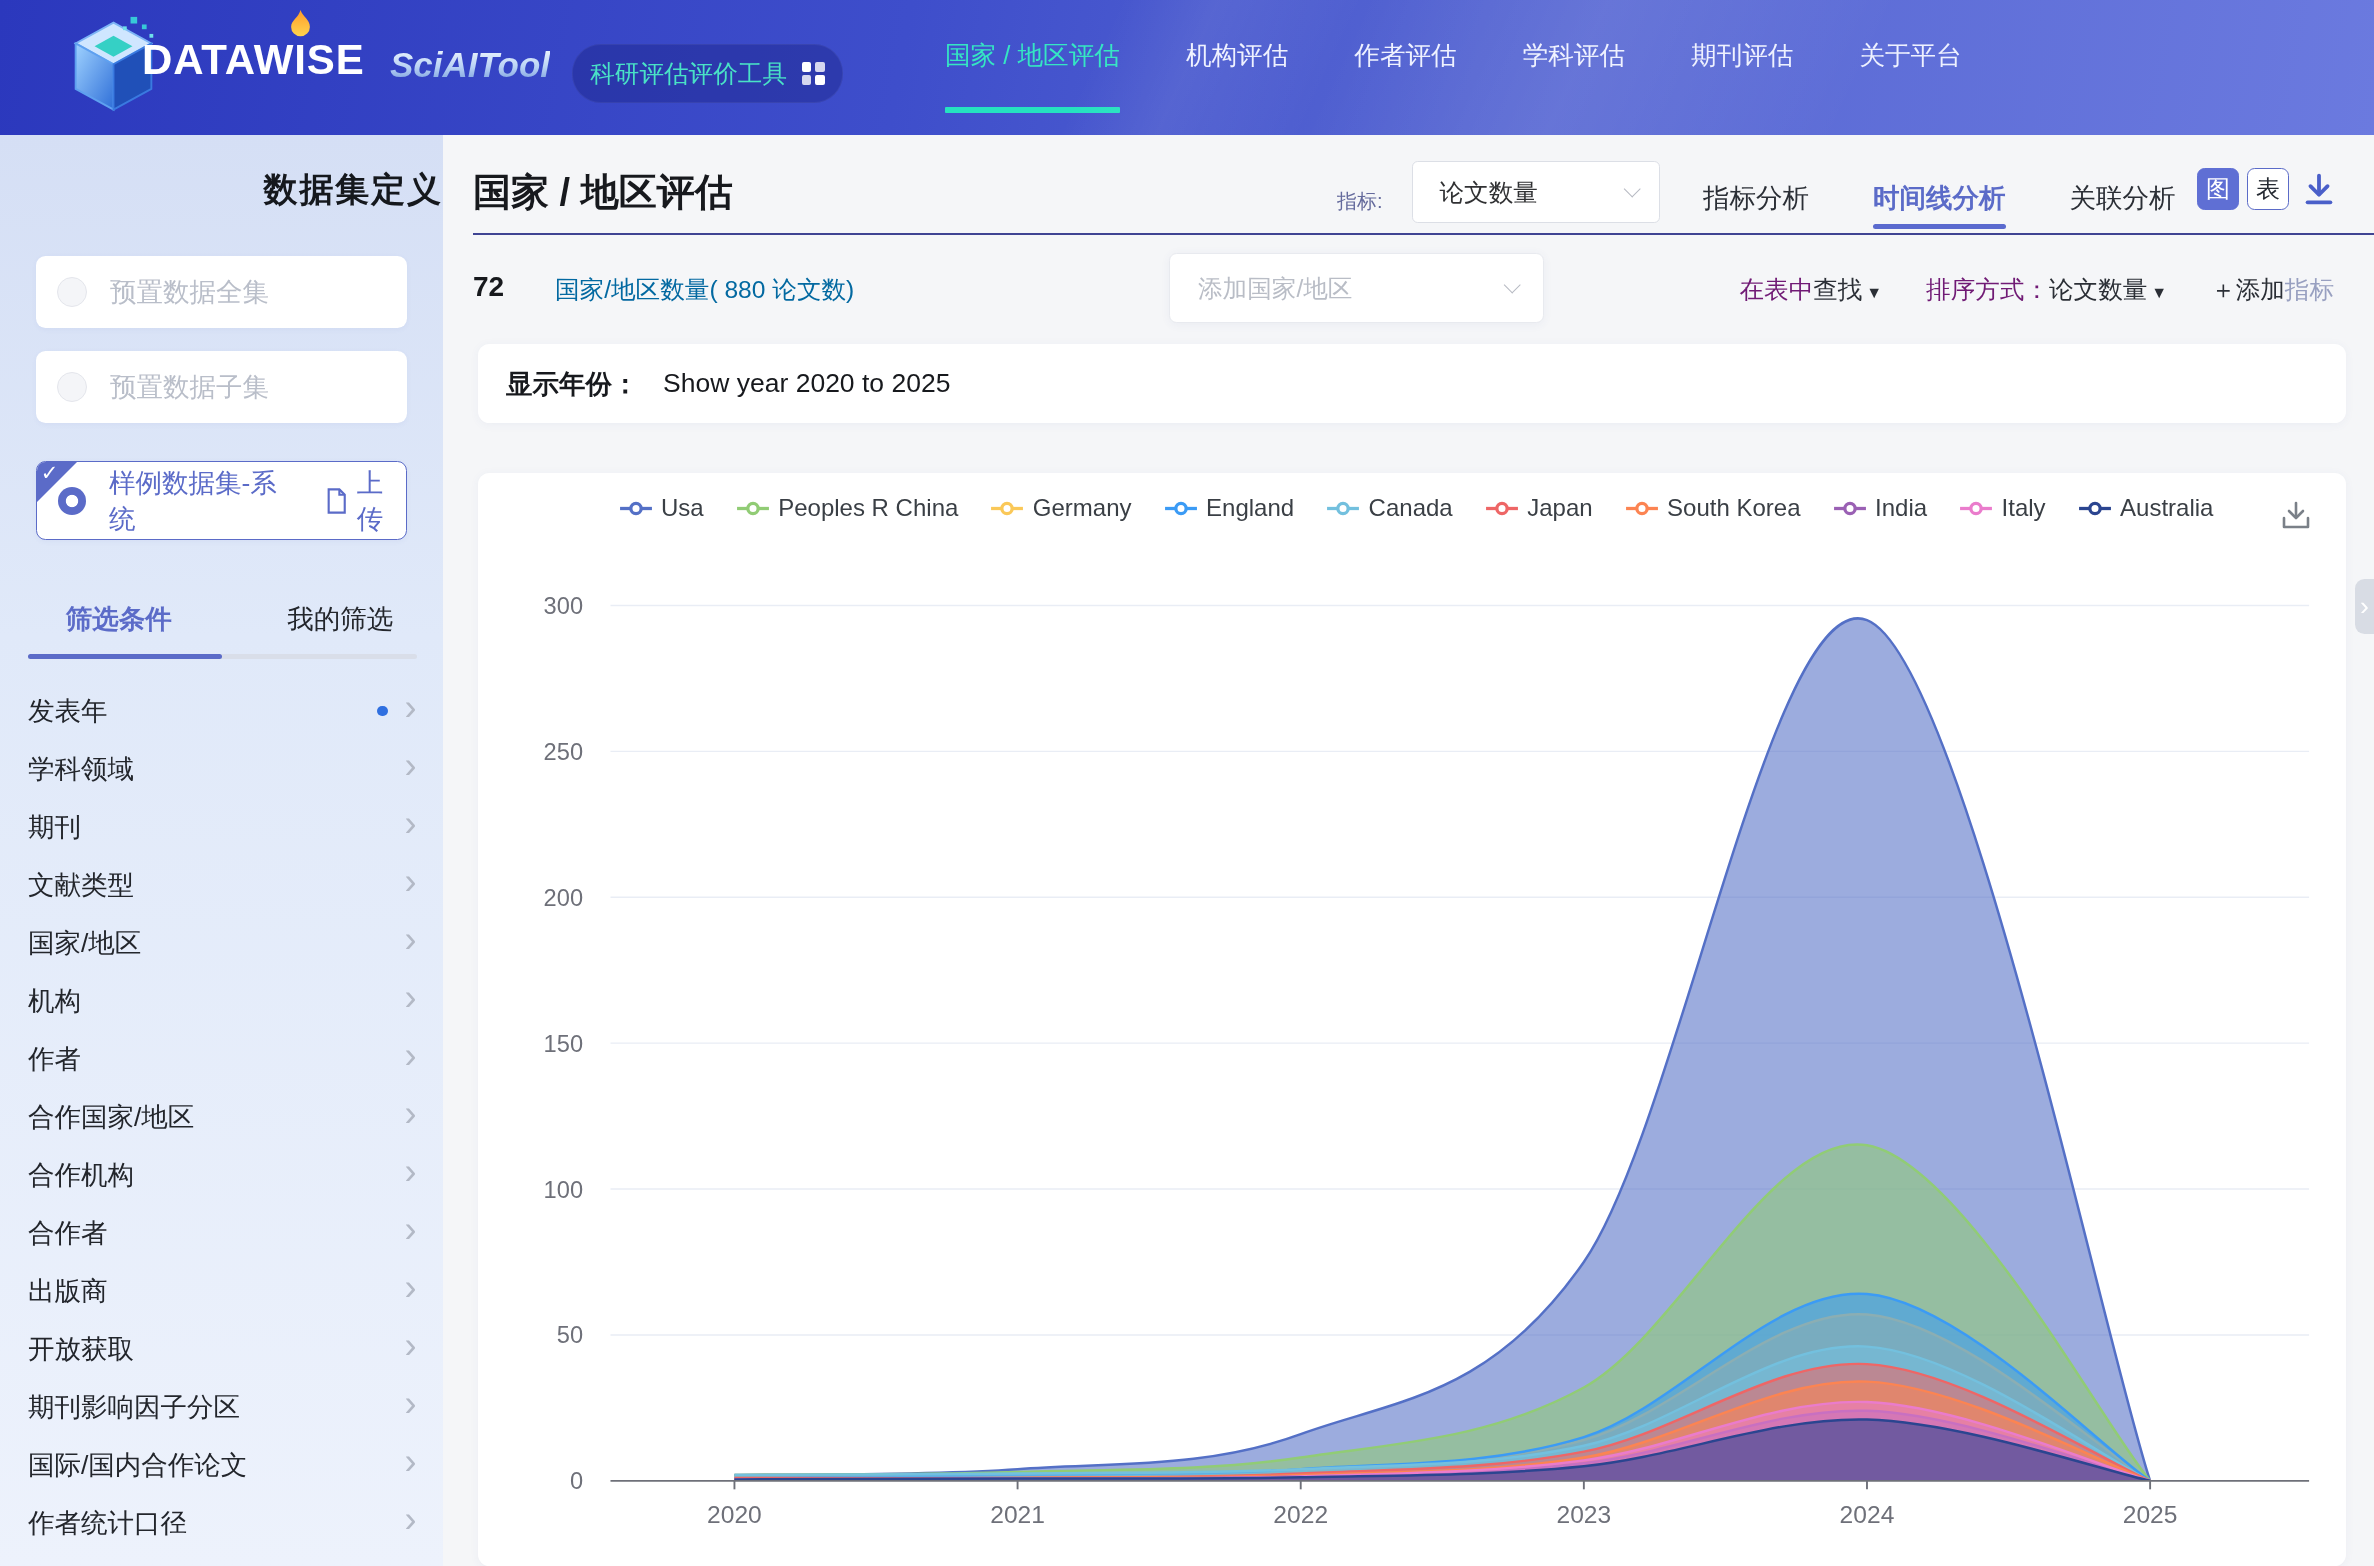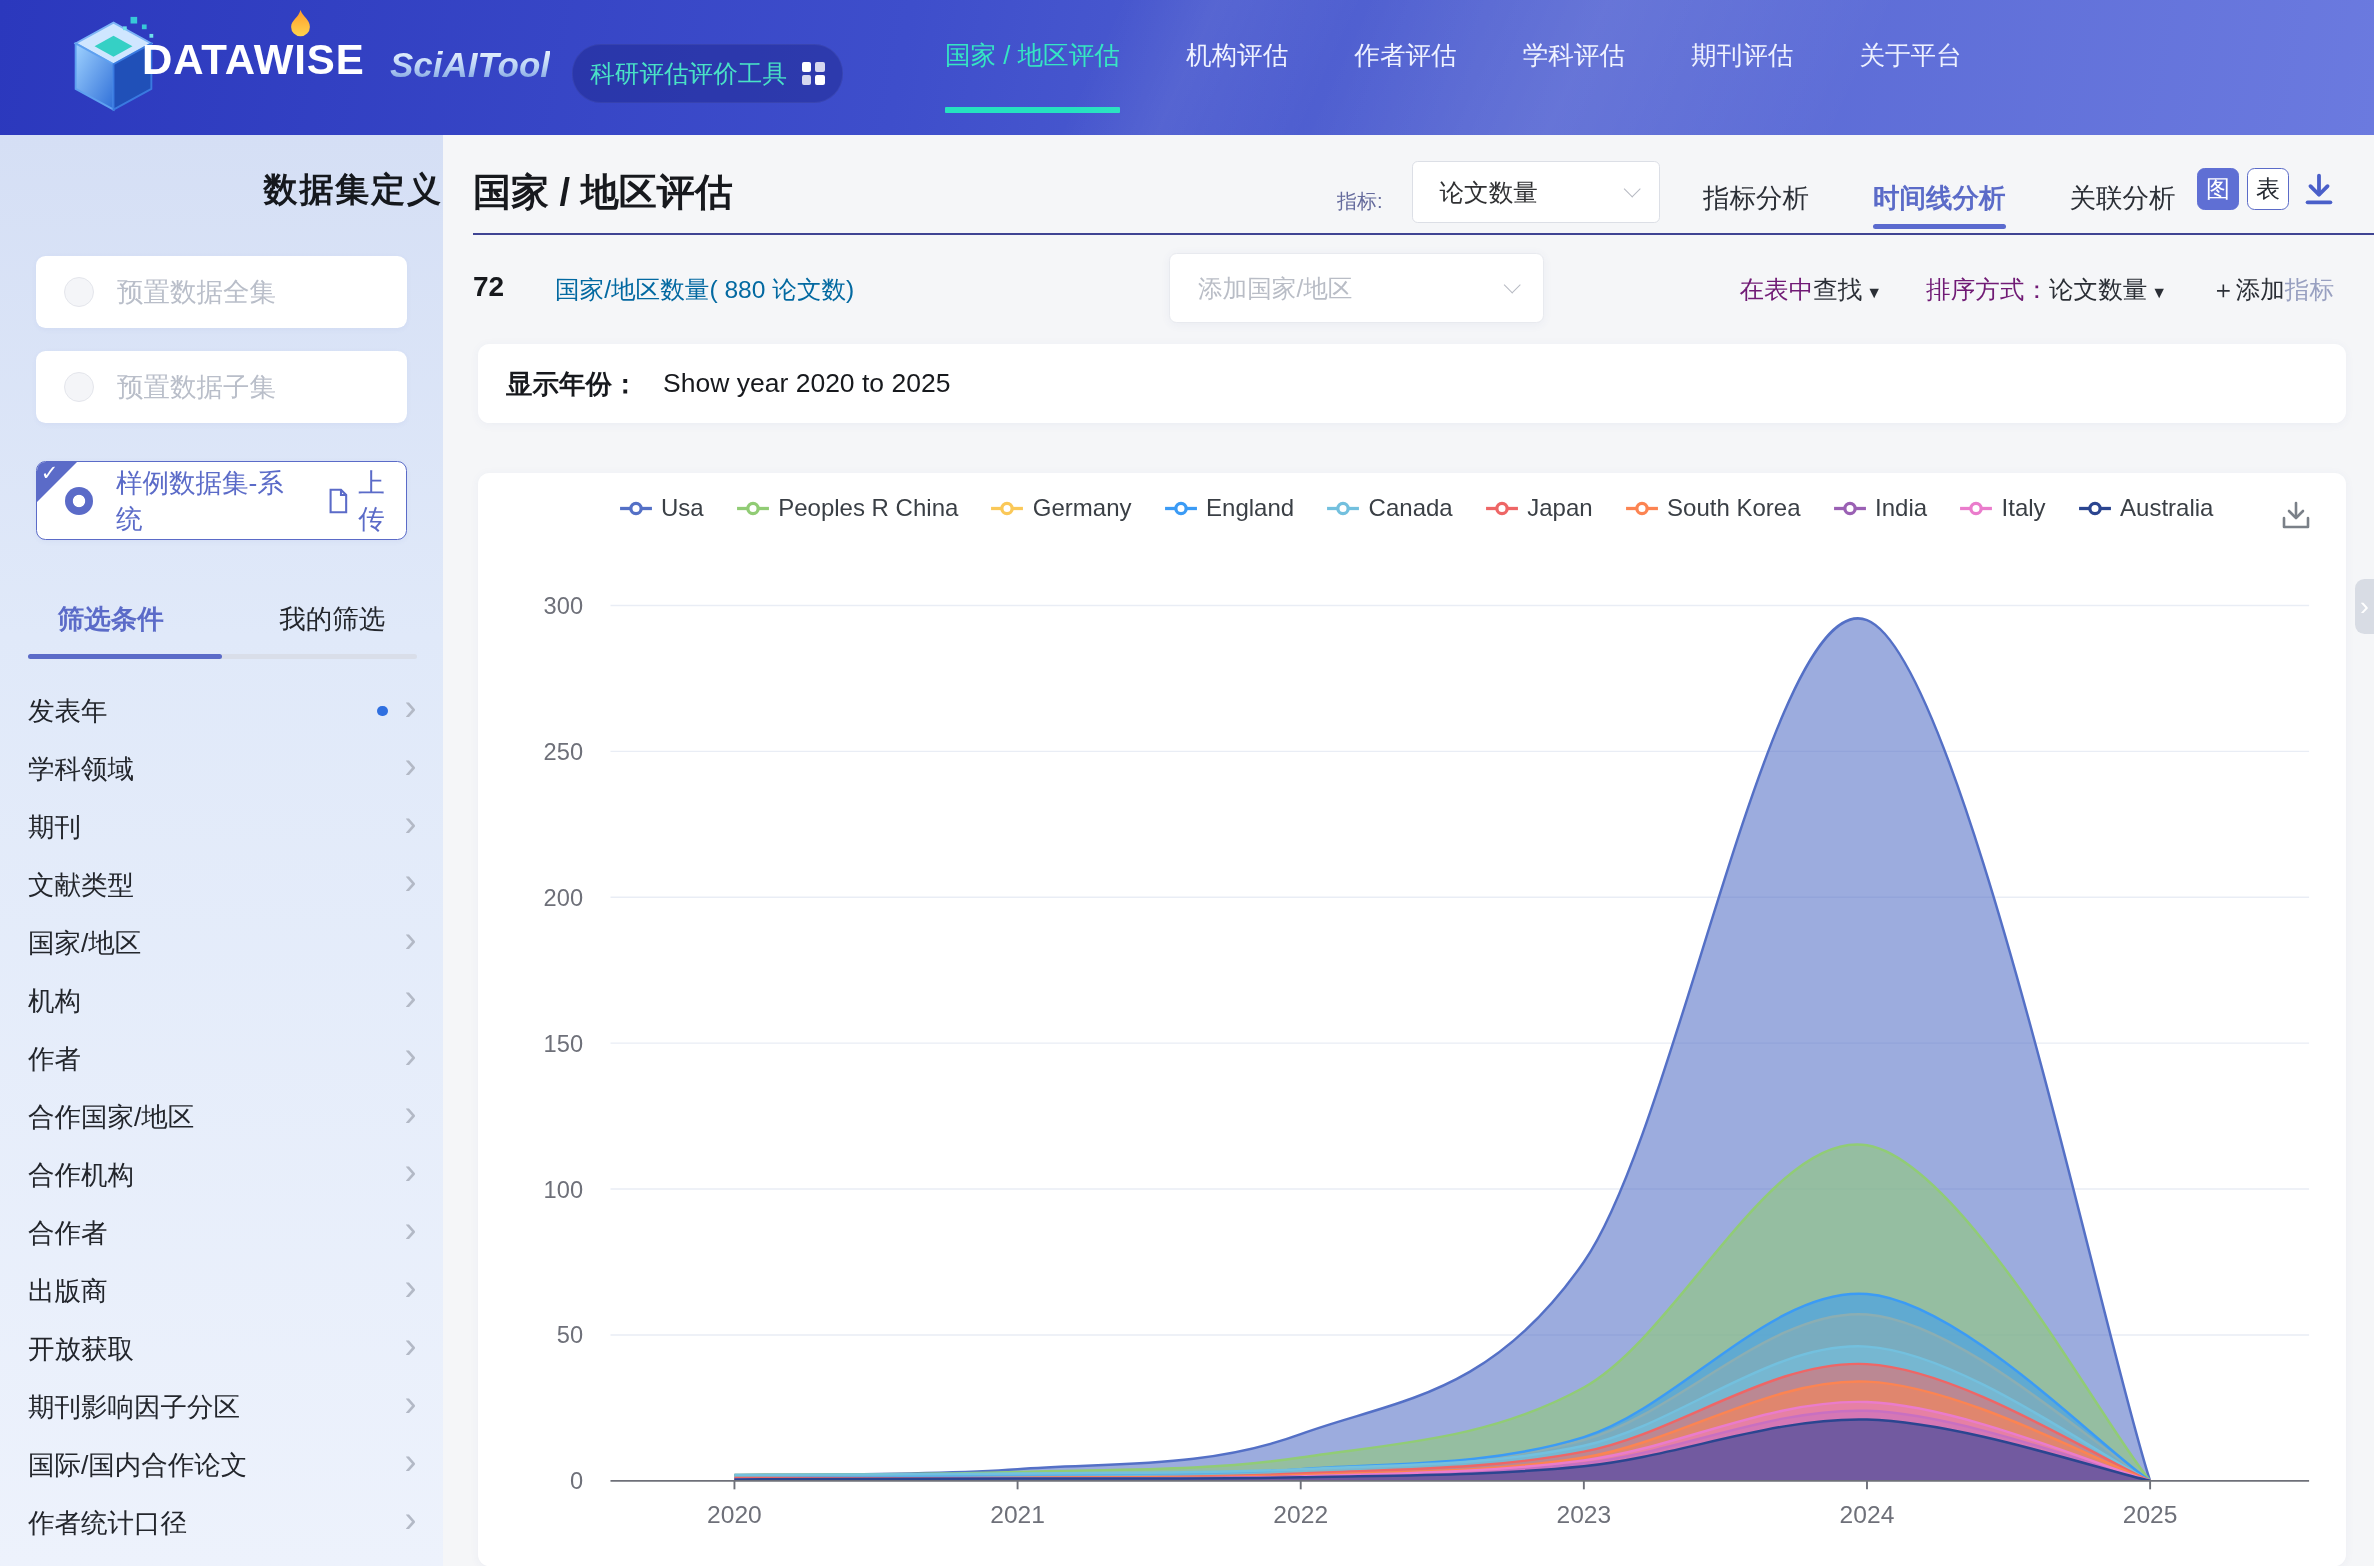--- a/index.html
+++ b/index.html
@@ -48,37 +48,37 @@
   }
 
   
   #sidebar{
     position:absolute;left:0;top:135px;width:443px;height:1431px;
     background:linear-gradient(180deg,#d5dff5 0%,#e0e9f9 35%,#edf2fc 100%);
   }
   .sb-title{margin-top:32px;text-align:right;font-size:34px;font-weight:700;color:#15181d;letter-spacing:1.9px;}
   .ds-card{
     position:absolute;left:36px;width:371px;height:72px;background:#fff;border-radius:9.5px;
-    display:flex;align-items:center;padding-left:28px;box-sizing:border-box;gap:23px;
+    display:flex;align-items:center;padding-left:21px;box-sizing:border-box;gap:23px;
     color:#b9bec9;font-size:26.5px;cursor:pointer;box-shadow:0 1.9px 5.7px rgba(80,100,180,.05);
   }
   .ds-radio{width:28px;height:28px;border-radius:50%;background:#f4f5f8;border:1.9px solid #e4e6ec;flex:0 0 auto;}
   .ds-card.selected{
     border:1.9px solid #5b6bc8;color:#5b6bc8;height:79px;overflow:hidden;
   }
   .ds-radio.on{
     border:none;background:radial-gradient(circle,#ffffff 0 5.7px,#5b6bc8 6.6px 100%);
   }
   .corner-badge{
     position:absolute;left:-1.9px;top:-1.9px;width:0;height:0;
     border-top:44px solid #5b6bc8;border-right:44px solid transparent;
   }
   .corner-check{position:absolute;left:3.8px;top:-0.9px;color:#fff;font-size:21px;font-weight:700;}
   .upload-wrap{display:flex;align-items:center;gap:9.5px;margin-left:11.4px;}
-  .side-tabs{position:absolute;left:0;top:466px;width:443px;display:flex;}
+  .side-tabs{position:absolute;left:8px;top:466px;width:443px;display:flex;}
   .side-tab{flex:1;text-align:center;font-size:26.5px;color:#23262c;cursor:pointer;}
   .side-tab.active{color:#5b6bc8;font-weight:700;}
   .tab-track{position:absolute;left:28px;right:26.5px;top:519px;height:4.7px;background:#d9dee9;border-radius:2.8px;}
   .tab-track .fill{width:50%;height:100%;background:#5b6bc8;border-radius:2.8px;}
   #filter-list{position:absolute;left:0;top:547px;width:443px;}
   .f-row{
     height:58px;display:flex;align-items:center;padding:0 26.5px 0 28px;
     font-size:26.5px;color:#23262c;cursor:pointer;
   }
   .f-label{flex:1;white-space:nowrap;}

